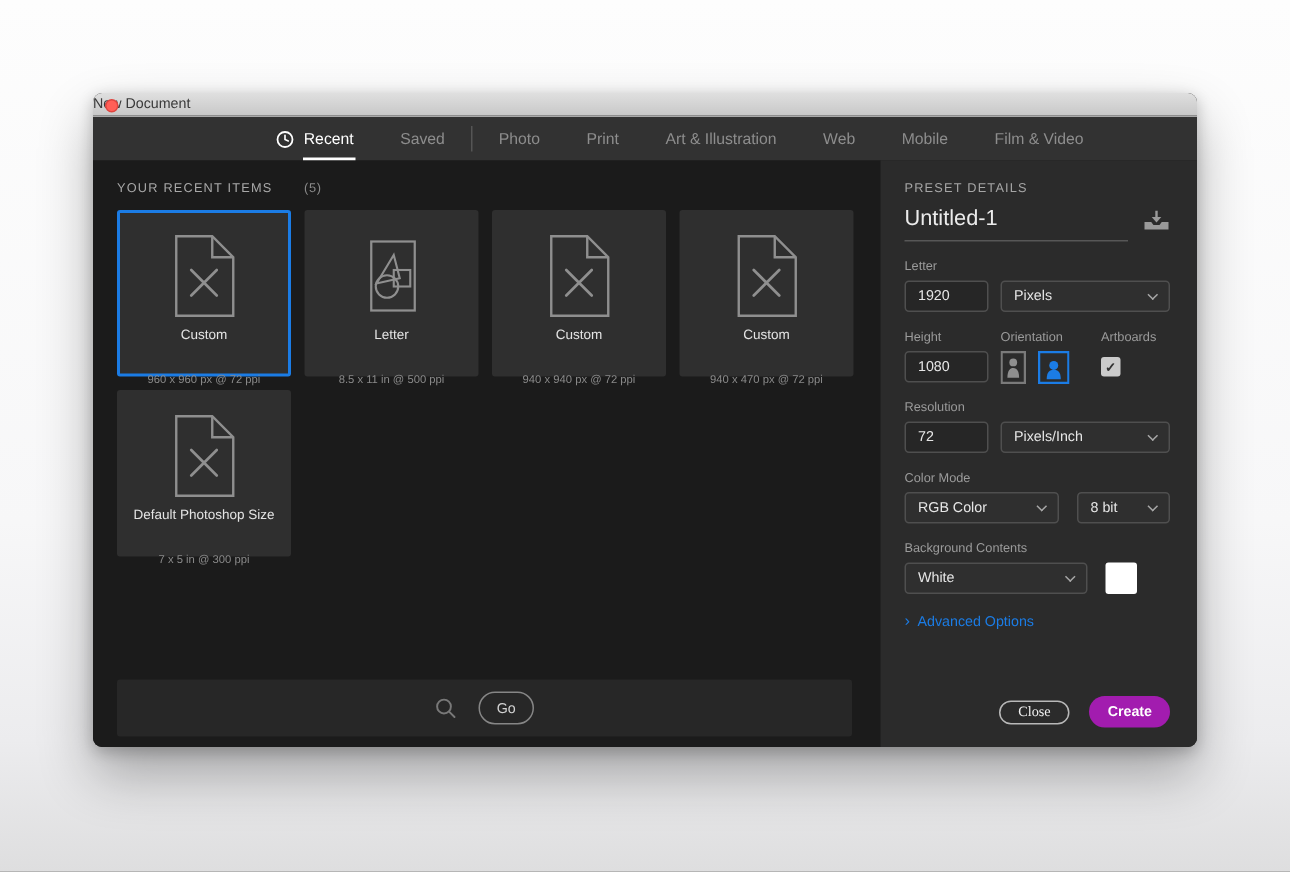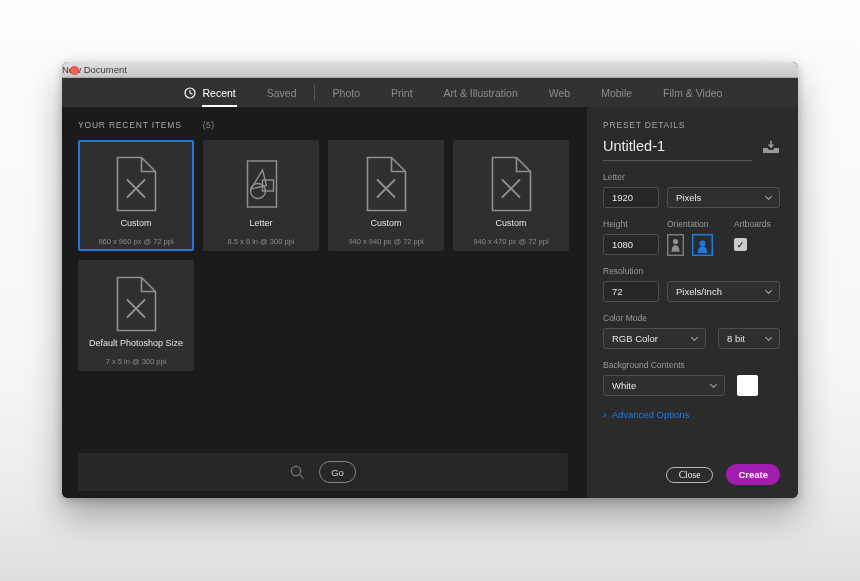--- a/index.html
+++ b/index.html
@@ -55,21 +55,21 @@
   .recent-count { color:#8a8a8a; letter-spacing:.5px; }
   .cards { margin-top:10px; display:flex; flex-wrap:wrap; gap:9px; width:491px; }
   .card {
     width:116px; height:111px; background:#2f2f2f; border-radius:2px;
     display:flex; flex-direction:column; align-items:center;
     padding-top:16px; cursor:pointer;
   }
   .card.selected { border:2px solid #1b7ce5; padding-top:14px; }
   .card-icon { flex:0 0 auto; }
   .card-title { margin-top:7px; font-size:9px; color:#e4e4e4; text-align:center; line-height:1.1; }
-  .card-sub { margin-top:8px; font-size:7.5px; color:#8a8a8a; text-align:right; }
+  .card-sub { margin-top:19px; font-size:7.5px; color:#8a8a8a; text-align:right; }
   
   .searchbar {
     position:absolute; left:16px; right:19px; bottom:7px; height:38px;
     background:#272727; border-radius:2px;
     display:flex; align-items:center; justify-content:center;
   }
   .search-inner { display:flex; align-items:center; }
   .search-placeholder {
     margin-left:9px; width:188px; font-size:9.5px; font-style:italic; color:#707070;
     border-bottom:1px solid #4a4a4a; padding-bottom:3px; cursor:text;
@@ -203,21 +203,21 @@
         </div>
 
         <div class="card">
           <svg class="card-icon" width="45" height="56" viewBox="0 0 44 56">
             <rect x="8" y="5" width="29" height="46" fill="none" stroke="#8f8f8f" stroke-width="1.5"></rect>
             <path d="M11.5 33 L23 14 L27 29.5 Z" fill="none" stroke="#8f8f8f" stroke-width="1.4"></path>
             <rect x="23" y="24" width="11" height="11" fill="none" stroke="#8f8f8f" stroke-width="1.4"></rect>
             <circle cx="18.5" cy="35" r="7.5" fill="none" stroke="#8f8f8f" stroke-width="1.4"></circle>
           </svg>
           <div class="card-title">Letter</div>
-          <div class="card-sub">8.5 x 6 in @ 300 ppi</div>
+          <div class="card-sub">8.5 x 11 in @ 500 ppi</div>
         </div>
 
         <div class="card">
           <svg class="card-icon" width="45" height="56" viewBox="0 0 44 56">
             <path d="M3 1.5 H27 L41 15.5 V54.5 H3 Z" fill="none" stroke="#8f8f8f" stroke-width="1.6"></path>
             <path d="M27 1.5 V15.5 H41" fill="none" stroke="#8f8f8f" stroke-width="1.6"></path>
             <path d="M13 24 L30 41 M30 24 L13 41" fill="none" stroke="#8f8f8f" stroke-width="1.8" stroke-linecap="round"></path>
           </svg>
           <div class="card-title">Custom</div>
           <div class="card-sub">940 x 940 px @ 72 ppi</div>

